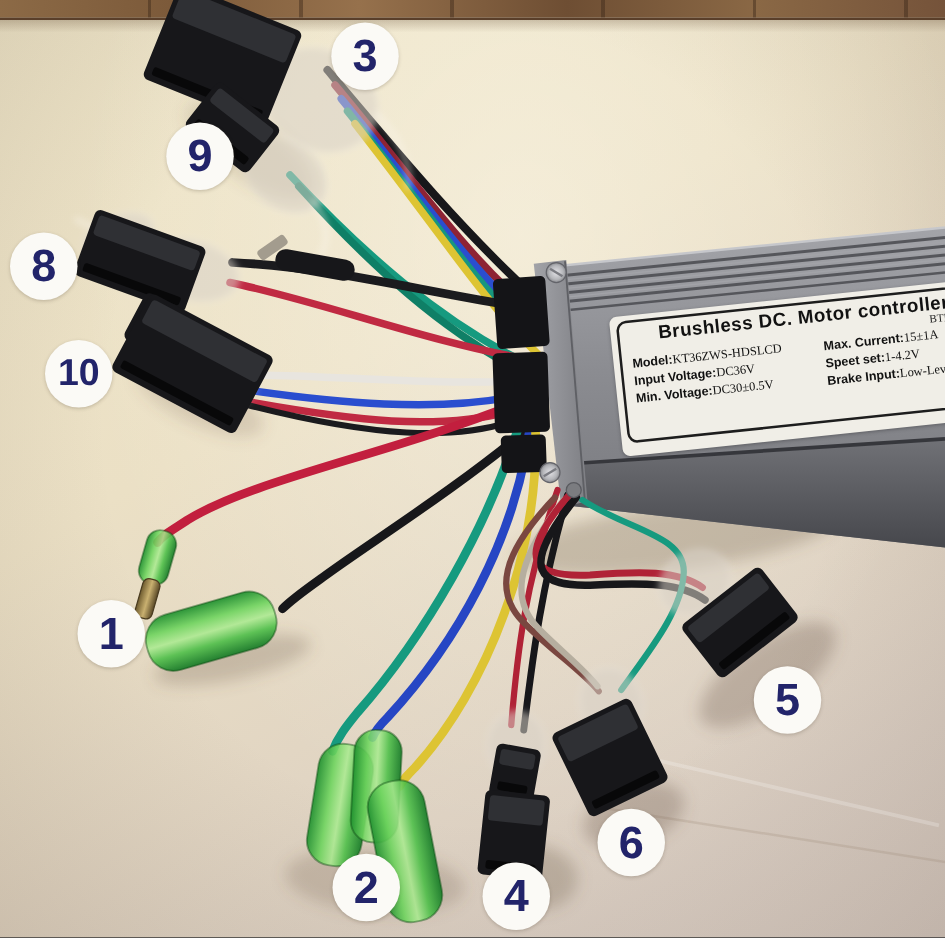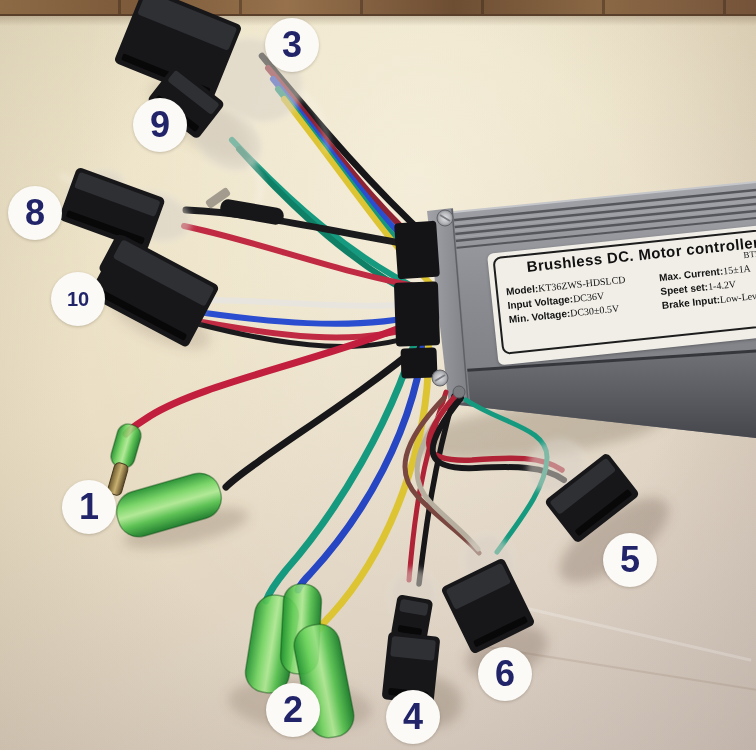--- a/index.html
+++ b/index.html
@@ -285,14 +285,14 @@
   </div>
 
 <div class="marker" style="left: 62px; top: 480px;">1</div>
     <div class="marker" style="left: 266px; top: 683px;">2</div>
     <div class="marker" style="left: 265px; top: 18px;">3</div>
     <div class="marker" style="left: 386px; top: 690px;">4</div>
     <div class="marker" style="left: 603px; top: 533px;">5</div>
     <div class="marker" style="left: 478px; top: 647px;">6</div>
     <div class="marker" style="left: 8px; top: 186px;">8</div>
     <div class="marker" style="left: 133px; top: 98px;">9</div>
-    <div class="marker" style="left: 51px; top: 272px; font-size: 20px;">10</div>
+    <div class="marker" style="left: 36px; top: 272px; font-size: 30px;">10</div>
   </div>
 
 </body></html>

